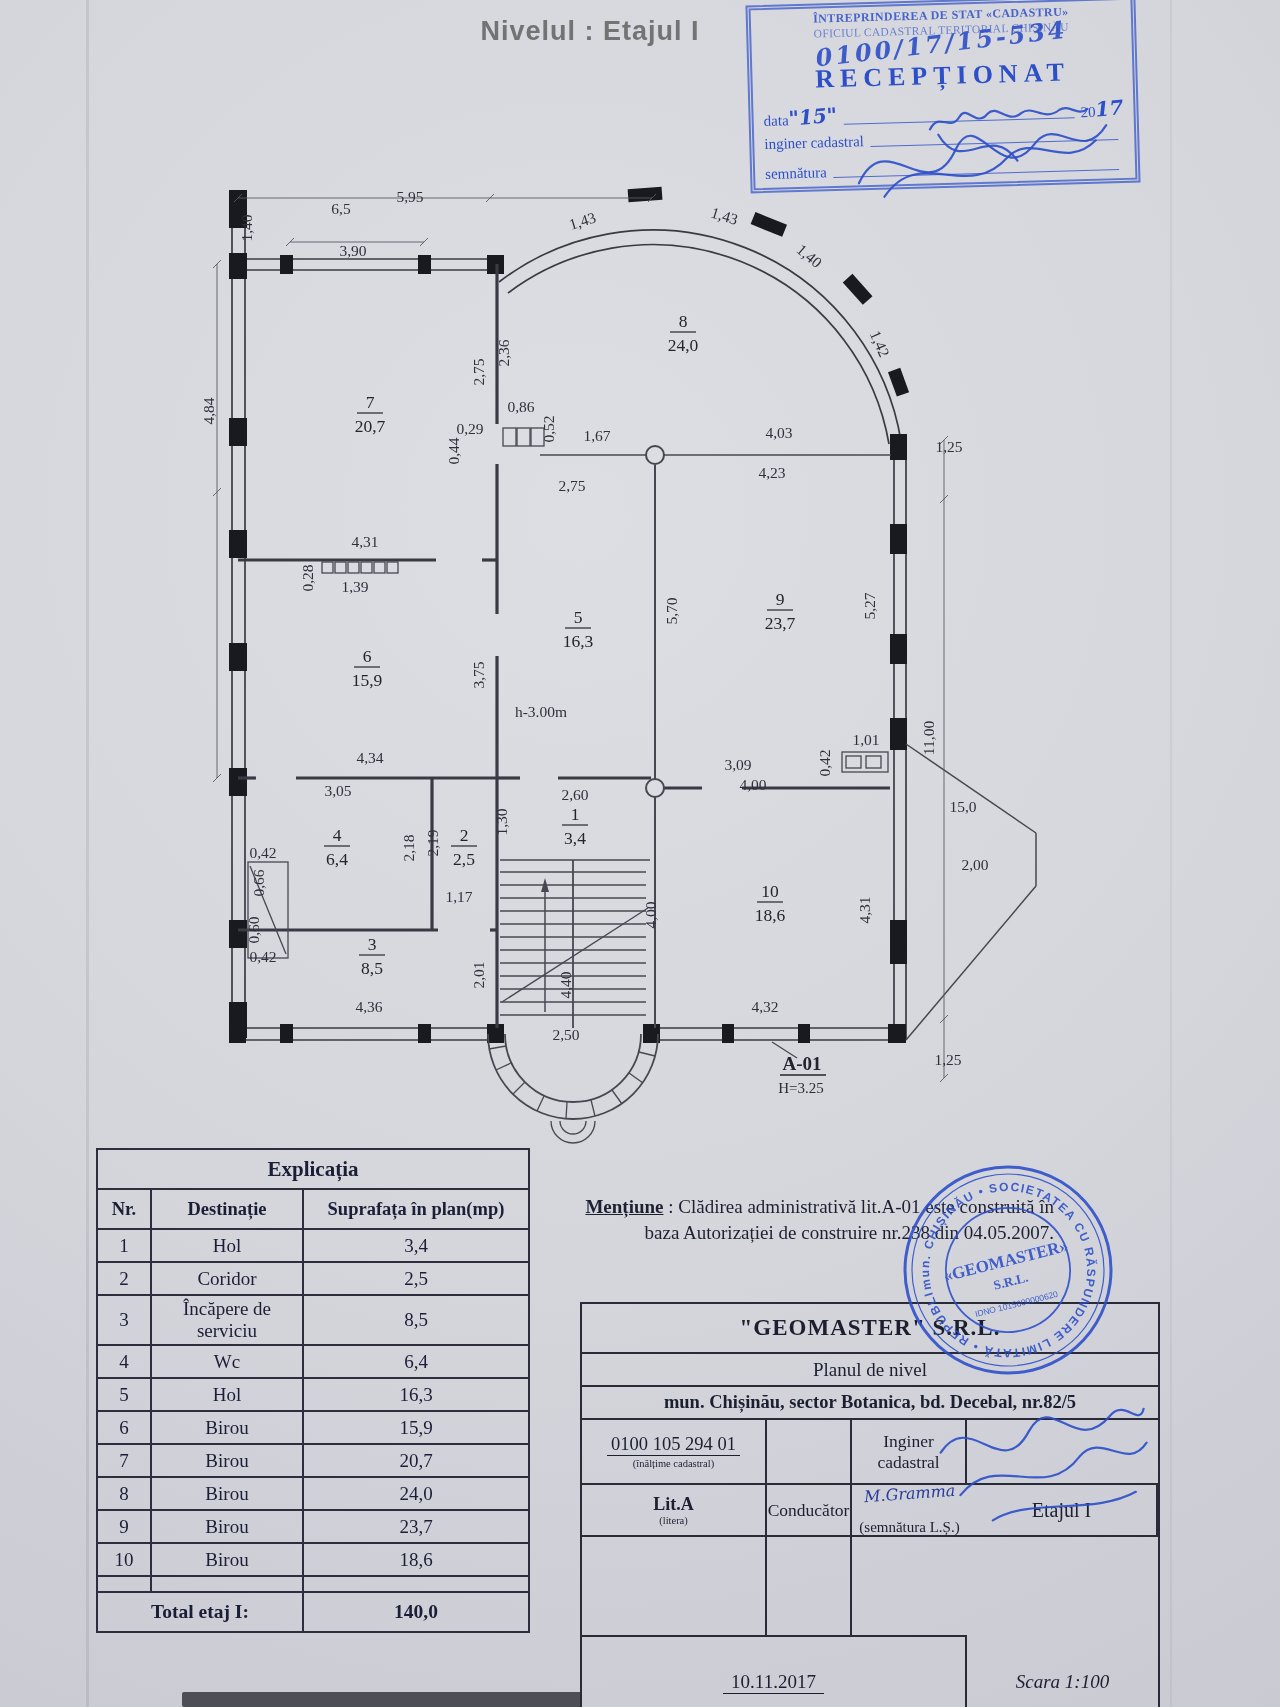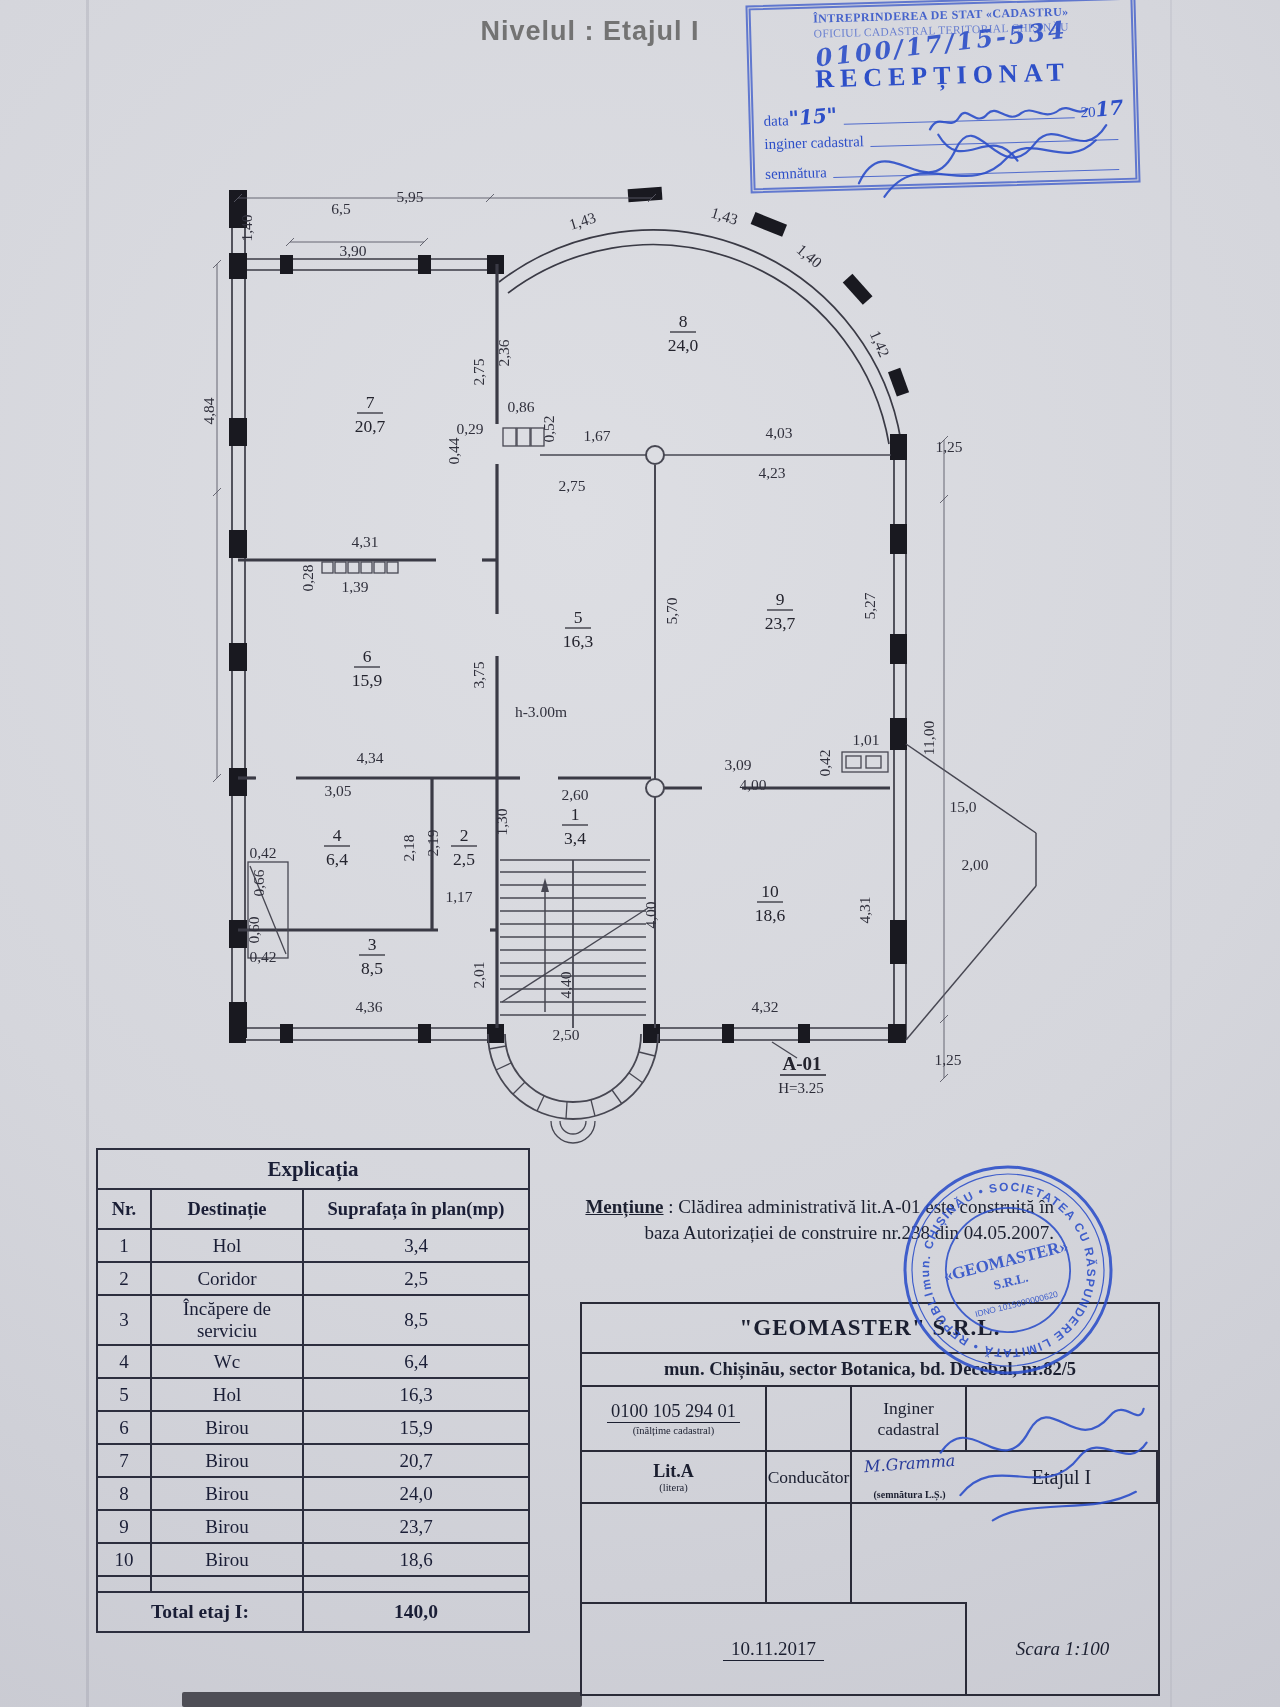--- a/index.html
+++ b/index.html
@@ -73,21 +73,21 @@
     display:flex;flex-direction:column;align-items:center;justify-content:center;text-align:center;}
   .tb-grid .c.last-col{border-right:none;}
   .tb-grid .c.last-row{border-bottom:none;}
   .cad-num{font-size:18.5px;border-bottom:1.5px solid #1b1f30;padding:0 4px;}
   .cad-cap{font-size:10.5px;margin-top:2px;}
   .tb-label{font-size:17.5px;}
   .tb-lit{font-size:18px;font-weight:bold;}
   .tb-lit-cap{font-size:10.5px;}
   .tb-floor{font-size:20px;}
   .tb-name{font-family:"DejaVu Serif",serif;font-style:italic;font-size:16px;color:#273a9a;transform:rotate(-4deg);}
-  .tb-name-cap{font-size:10px;margin-top:16px;font-weight:bold;}
+  .tb-name-cap{font-size:15px;margin-top:16px;}
   .tb-date{font-size:19px;border-bottom:1.5px solid #1b1f30;padding:0 8px;}
   .tb-scale{font-style:italic;font-size:19px;}
 
   
   .round-stamp{left:898px;top:1160px;width:220px;height:220px;transform:rotate(-14deg);
     opacity:.88;z-index:5;pointer-events:none;}
   .round-stamp circle{fill:none;stroke:#2b4ec9;}
   .round-stamp text{fill:#2b4ec9;}
   .rs-ring{font:bold 12px "Liberation Sans",sans-serif;letter-spacing:1.5px;}
   .rs-c1{font:bold 17px "Liberation Serif",serif;text-anchor:middle;}
@@ -471,20 +471,21 @@
     </tr>
   </tfoot>
 </table>
 
 <div class="abs mentiune">
   <span class="m-label">Mențiune</span><span> : Clădirea administrativă lit.A-01 este construită în baza Autorizației de construire nr.238 din 04.05.2007.</span>
 </div>
 
 <div class="abs titleblock">
   <div class="tb-company">"GEOMASTER" S.R.L.</div>
+  <div class="tb-doctype">Planul de nivel</div>
   <div class="tb-address">mun. Chișinău, sector Botanica, bd. Decebal, nr.82/5</div>
   <div class="tb-grid">
     <div class="c">
       <span class="cad-num">0100 105 294 01</span>
       <span class="cad-cap">(înălțime cadastral)</span>
     </div>
     <div class="c"></div>
     <div class="c">
       <span class="tb-label">Inginer cadastral</span>
     </div>

